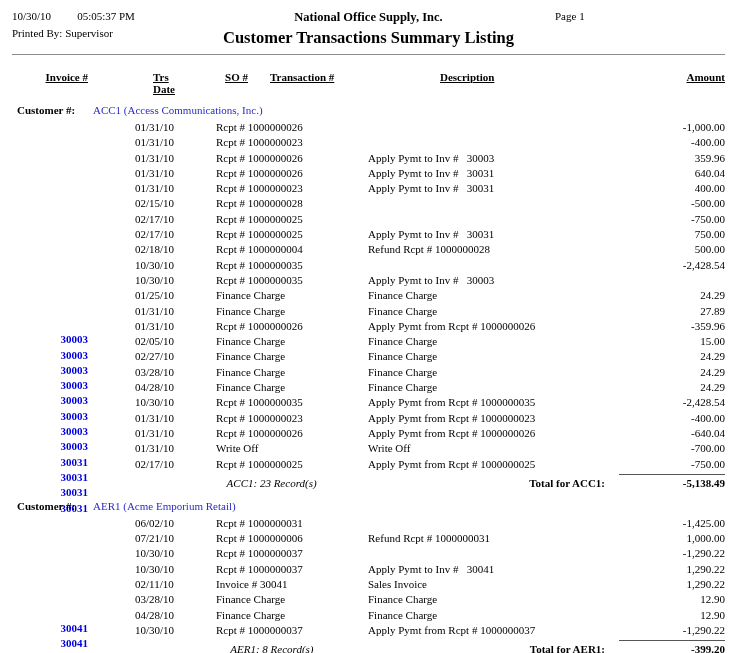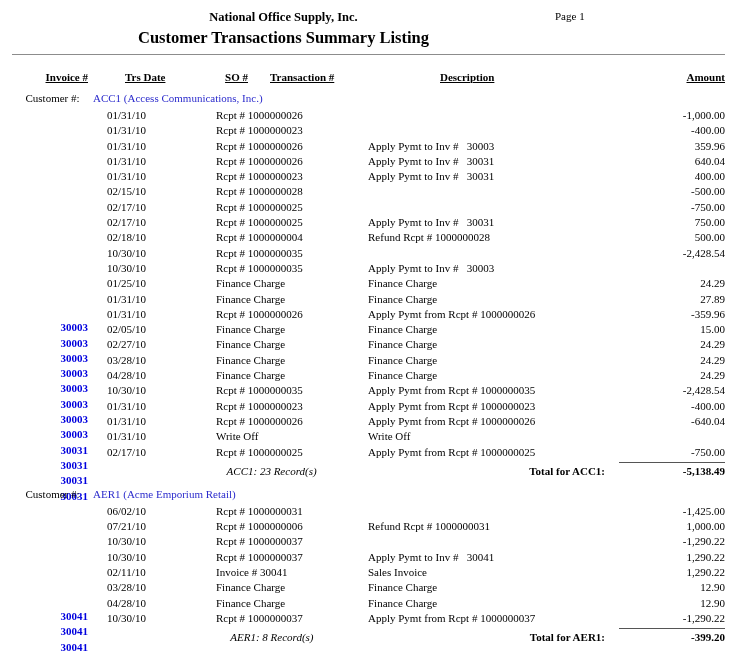--- a/index.html
+++ b/index.html
@@ -24,50 +24,56 @@
   .hdr-right{width:170px;}
   .hdr-line1{white-space:nowrap;}
   .hdr-date{display:inline-block;margin-right:26px;}
   .hdr-printedby{margin-top:5px;}
   .company{font-weight:bold;font-size:12.5px;}
   .title{font-weight:bold;font-size:16.5px;margin-top:3px;}
 
   
   .row{display:grid;grid-template-columns:76px 70px 54px 154px 192px 1fr;}
   .c1{text-align:right;}
-  .c2{padding-left:19px;}
+  .c2{padding-left:19px;margin-left:28px;}
   .c3{text-align:right;}
   .c4{padding-left:4px;}
   .c5{padding-left:2px;white-space:pre;}
   .c6{text-align:right;}
 
   .col-headers{margin-top:16px;font-weight:bold;gap:18px;}
   .colh{text-decoration:underline;}
 
   .data-row{height:15.3px;line-height:15.3px;}
   .inv{font-weight:bold;color:var(--invoice-blue);margin-top:44px;}
   .inv:empty{pointer-events:none;}
 
   .customer-row{margin-top:9px;margin-bottom:4px;}
-  .cust-label{text-align:center;padding-left:5px;font-weight:normal;}
+  .cust-label{text-align:left;padding-left:5px;font-weight:bold;}
   .cust-name{grid-column:2 / 7;padding-left:5px;color:var(--link-blue);cursor:pointer;}
 
   .total-row{display:flex;align-items:flex-start;margin-top:2px;}
   .records{flex:1;font-style:italic;padding-left:2px;padding-top:3px;text-align:center;}
   .total-label{font-weight:bold;margin-right:14px;padding-top:3px;}
   .total-amount{width:106px;border-top:1px solid var(--overline);text-align:right;font-weight:bold;padding-top:2px;}
 
   .section{margin-bottom:11px;}
 </style>
 </head>
 <body>
 
 <div class="page">
 
   <div class="report-header">
+    <div class="hdr-left">
+      <div class="hdr-line1">
+        <span class="hdr-date">10/30/10</span><span>05:05:37 PM</span>
+      </div>
+      <div class="hdr-printedby">Printed By: Supervisor</div>
+    </div>
     <div class="hdr-center">
       <div class="company">National Office Supply, Inc.</div>
       <div class="title">Customer Transactions Summary Listing</div>
     </div>
     <div class="hdr-right">
       <span>Page 1</span>
     </div>
   </div>
 
   <div class="row col-headers">
@@ -273,20 +279,21 @@
     <div class="c5">Apply Pymt from Rcpt # 1000000026</div>
     <div class="c6">-640.04</div>
   </div>
 
   <div class="row data-row">
     <div class="c1 inv">30031</div>
     <div class="c2">01/31/10</div>
     <div class="c3"></div>
     <div class="c4">Write Off</div>
     <div class="c5">Write Off</div>
+    <div class="c6">-700.00</div>
   </div>
 
   <div class="row data-row">
     <div class="c1 inv">30031</div>
     <div class="c2">02/17/10</div>
     <div class="c3"></div>
     <div class="c4">Rcpt # 1000000025</div>
     <div class="c5">Apply Pymt from Rcpt # 1000000025</div>
     <div class="c6">-750.00</div>
   </div>

